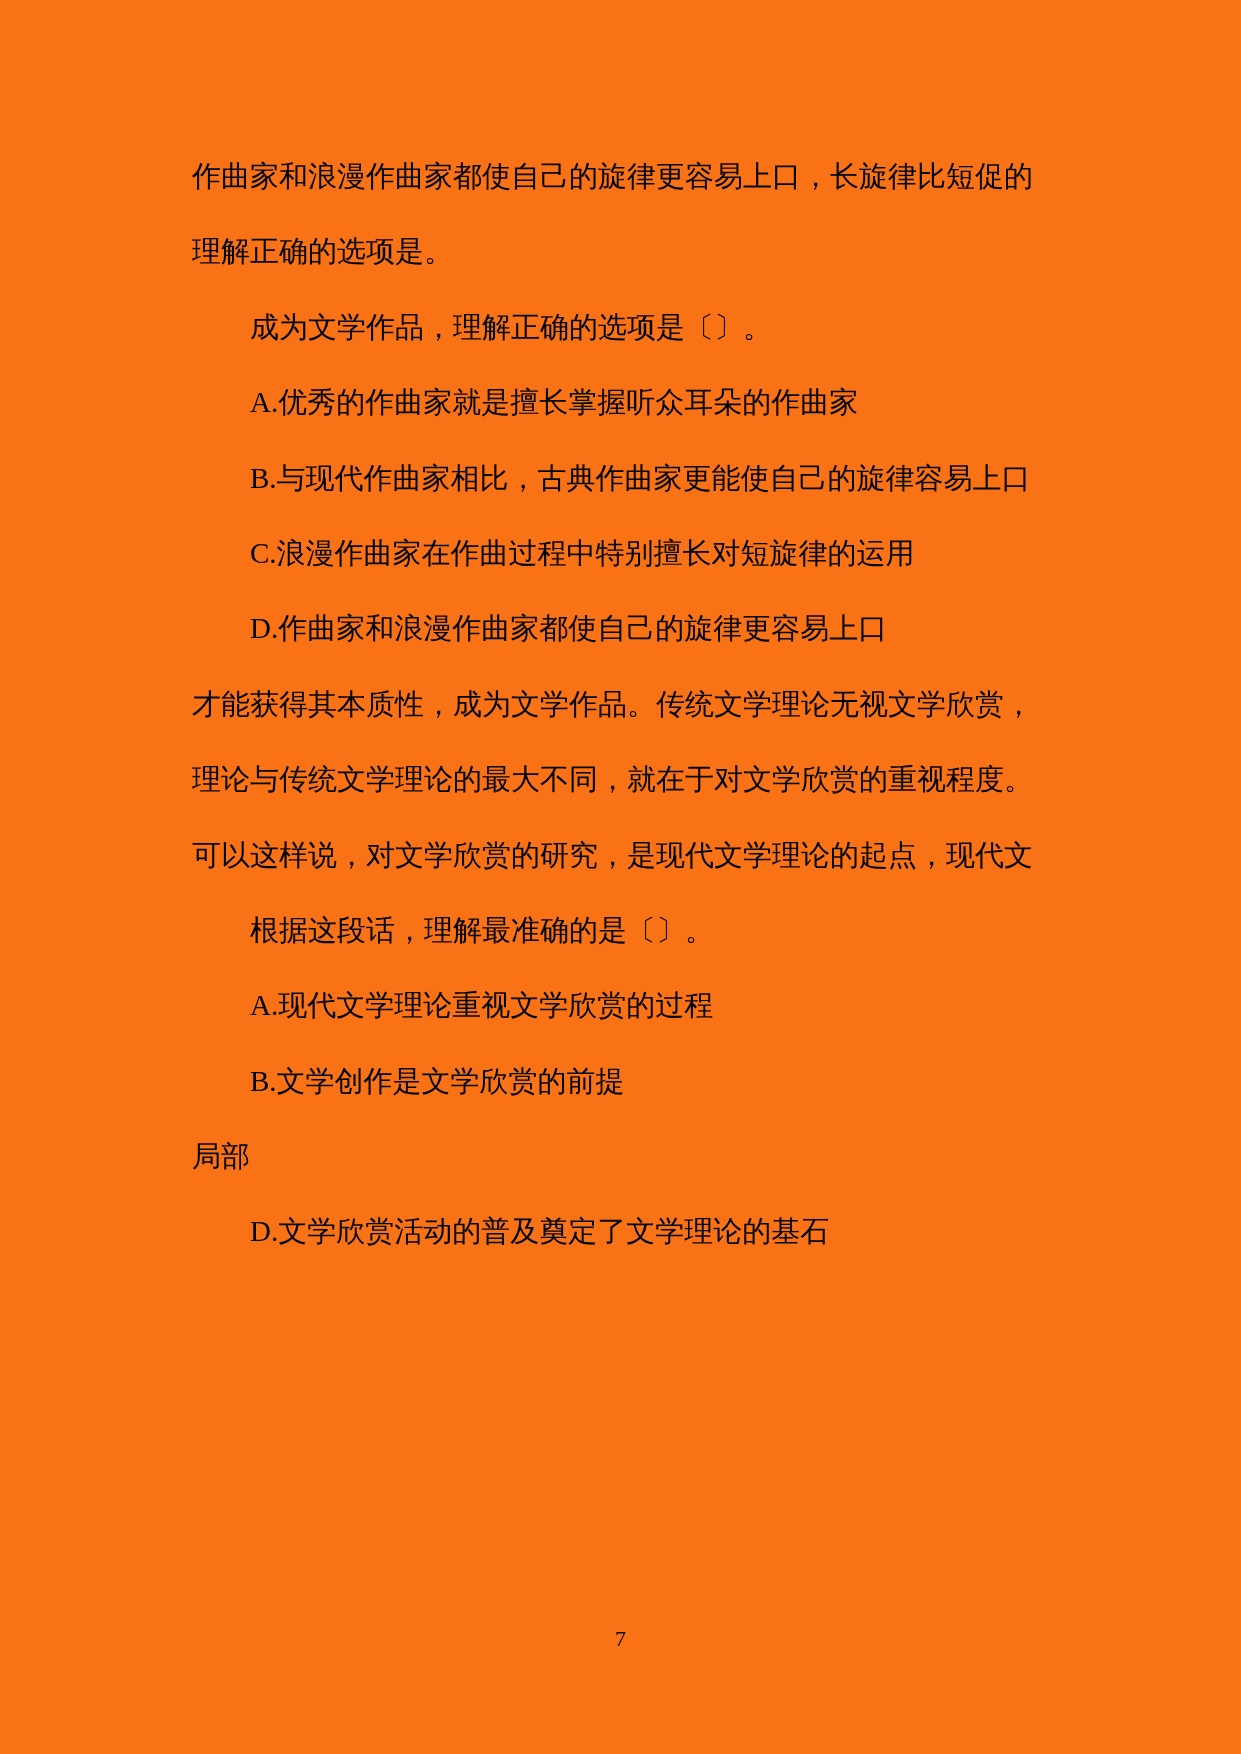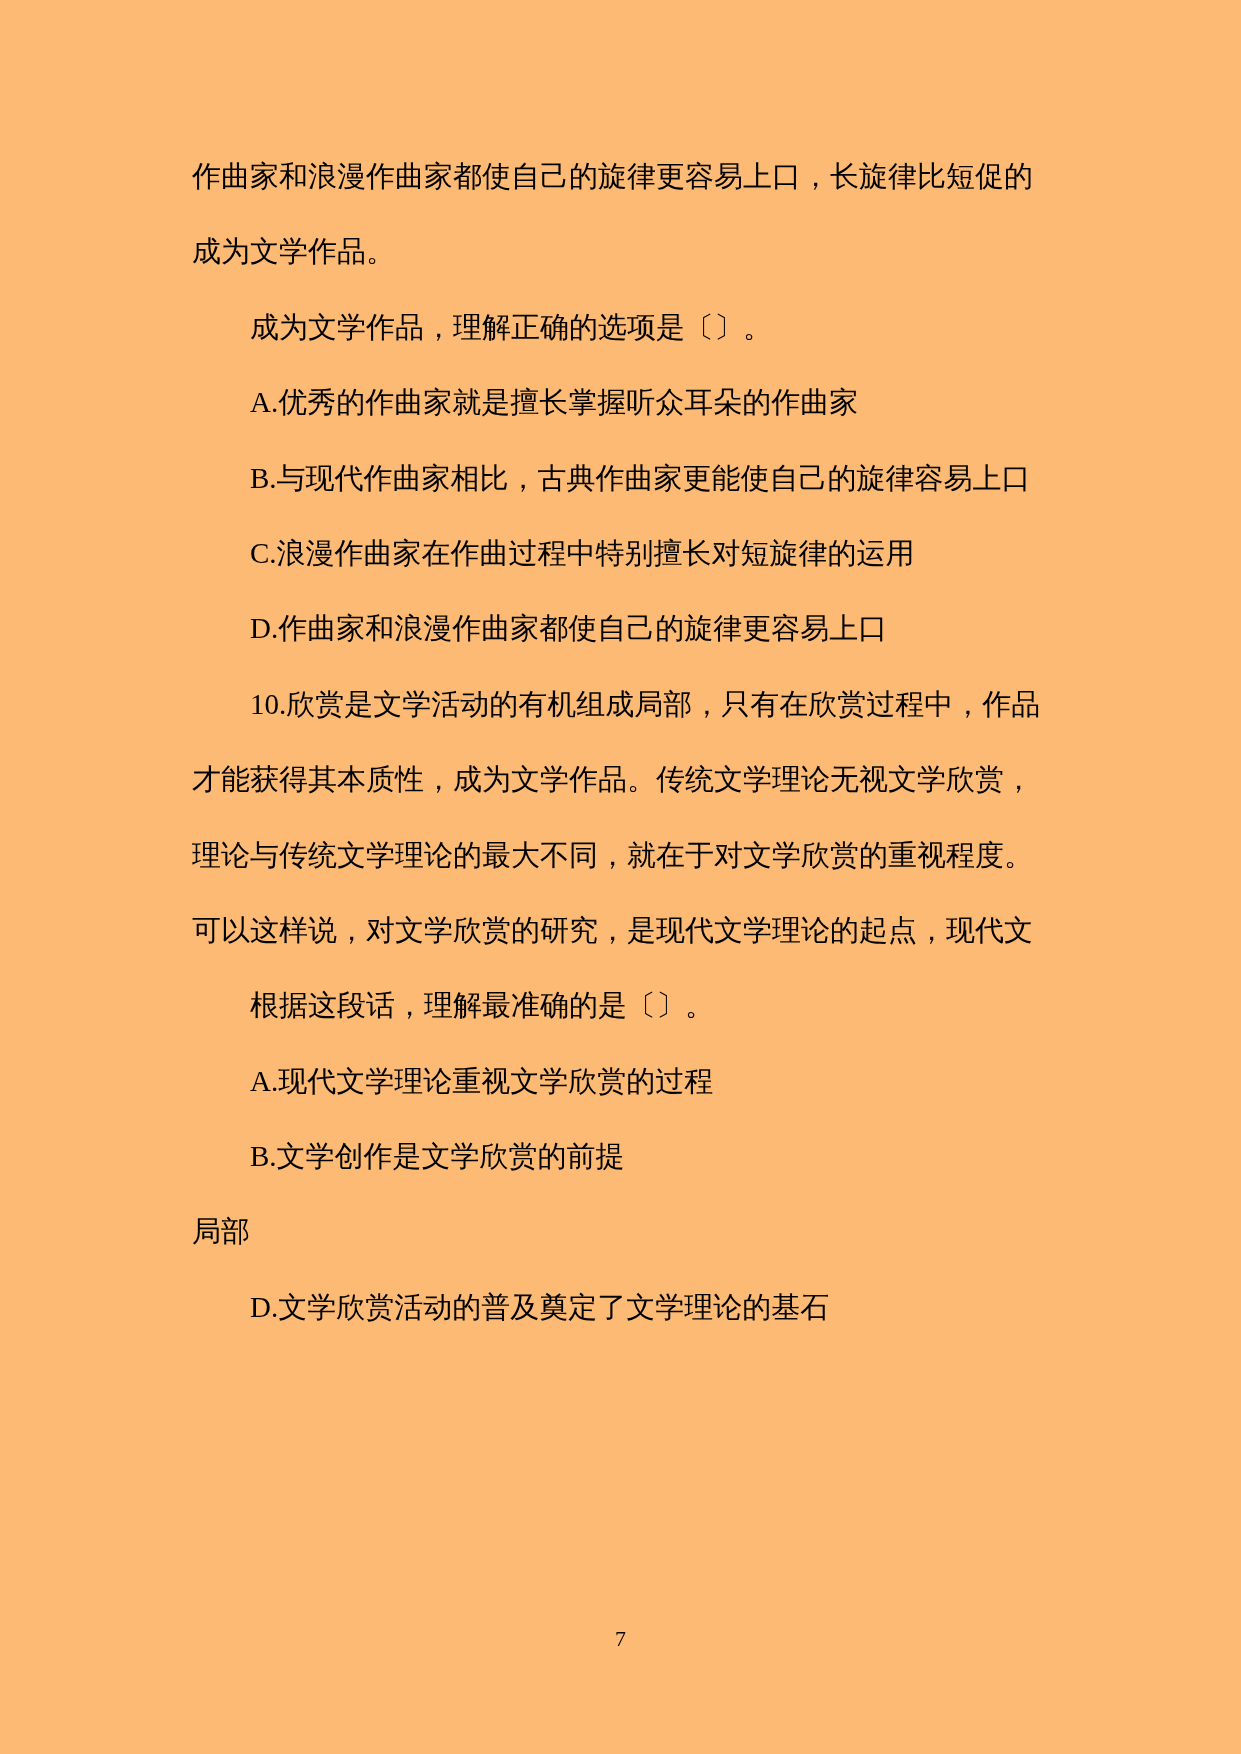--- a/index.html
+++ b/index.html
@@ -8,21 +8,21 @@
   }
   body {
     width: 1241px;
     height: 1754px;
     background: #ffffff;
   }
   .page {
     position: relative;
     width: 1241px;
     height: 1754px;
-    background: #fdba74;
+    background: #f97316;
     overflow: hidden;
     font-family: "Liberation Serif", "DejaVu Serif", serif;
     color: #000000;
   }
   .text-block {
     position: absolute;
     left: 192px;
     top: 139px;
     width: 860px;
   }
@@ -45,27 +45,26 @@
     font-size: 22px;
     line-height: 30px;
   }
 </style>
 </head>
 <body>
 
 <div class="page">
   <div class="text-block">
     <div class="line">作曲家和浪漫作曲家都使自己的旋律更容易上口，长旋律比短促的</div>
-    <div class="line">成为文学作品。</div>
+    <div class="line">理解正确的选项是。</div>
     <div class="line indent">成为文学作品，理解正确的选项是〔〕。</div>
     <div class="line indent">A.优秀的作曲家就是擅长掌握听众耳朵的作曲家</div>
     <div class="line indent">B.与现代作曲家相比，古典作曲家更能使自己的旋律容易上口</div>
     <div class="line indent">C.浪漫作曲家在作曲过程中特别擅长对短旋律的运用</div>
     <div class="line indent">D.作曲家和浪漫作曲家都使自己的旋律更容易上口</div>
-    <div class="line indent">10.欣赏是文学活动的有机组成局部，只有在欣赏过程中，作品</div>
     <div class="line">才能获得其本质性，成为文学作品。传统文学理论无视文学欣赏，</div>
     <div class="line">理论与传统文学理论的最大不同，就在于对文学欣赏的重视程度。</div>
     <div class="line">可以这样说，对文学欣赏的研究，是现代文学理论的起点，现代文</div>
     <div class="line indent">根据这段话，理解最准确的是〔〕。</div>
     <div class="line indent">A.现代文学理论重视文学欣赏的过程</div>
     <div class="line indent">B.文学创作是文学欣赏的前提</div>
     <div class="line">局部</div>
     <div class="line indent">D.文学欣赏活动的普及奠定了文学理论的基石</div>
   </div>
   <div class="page-number">7</div>

